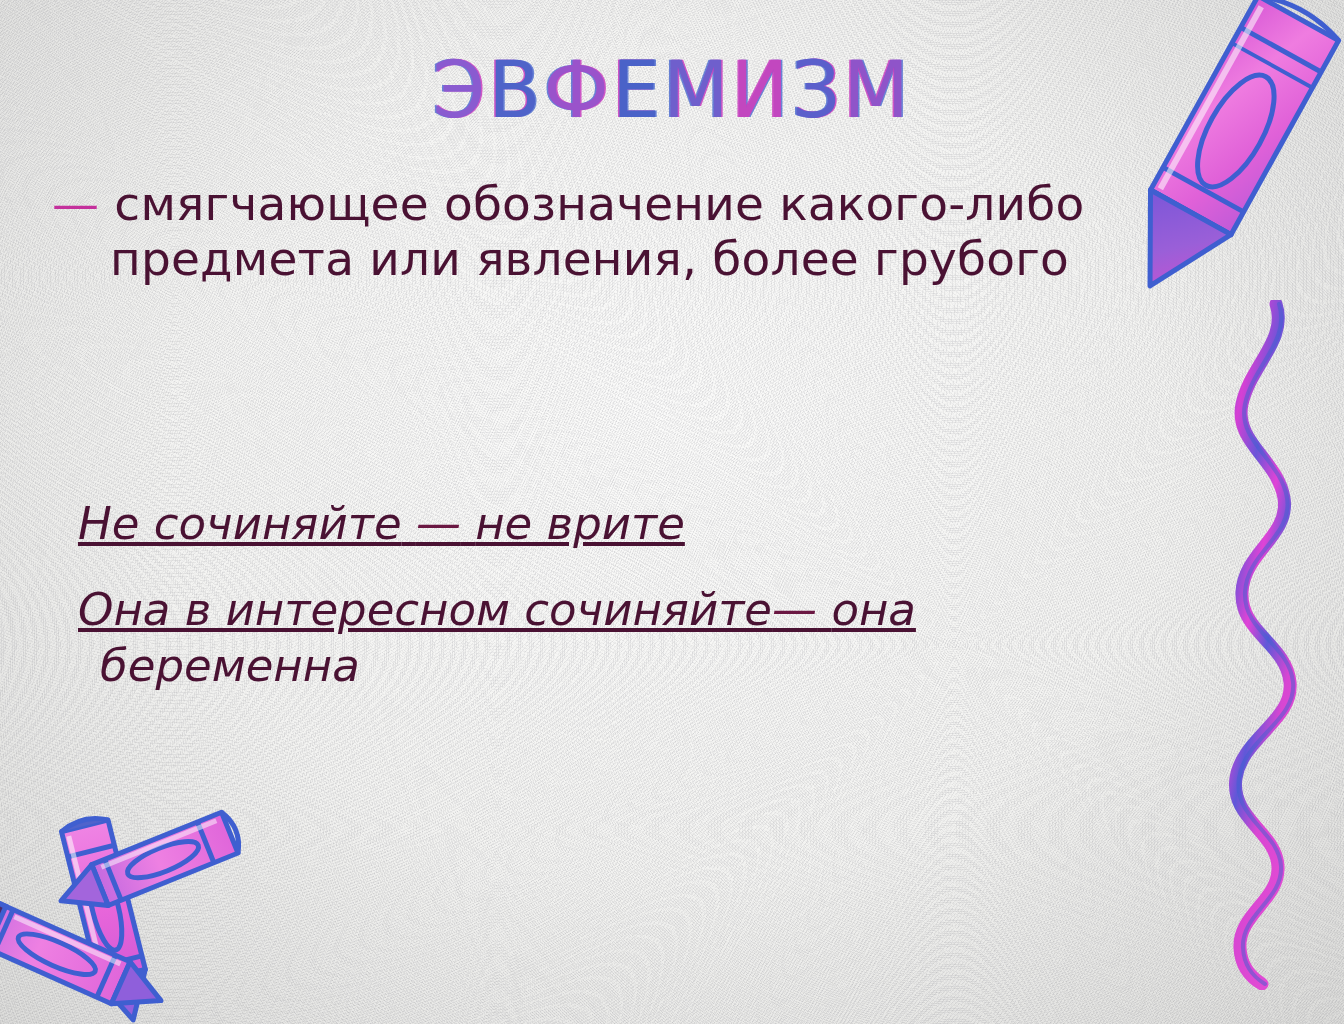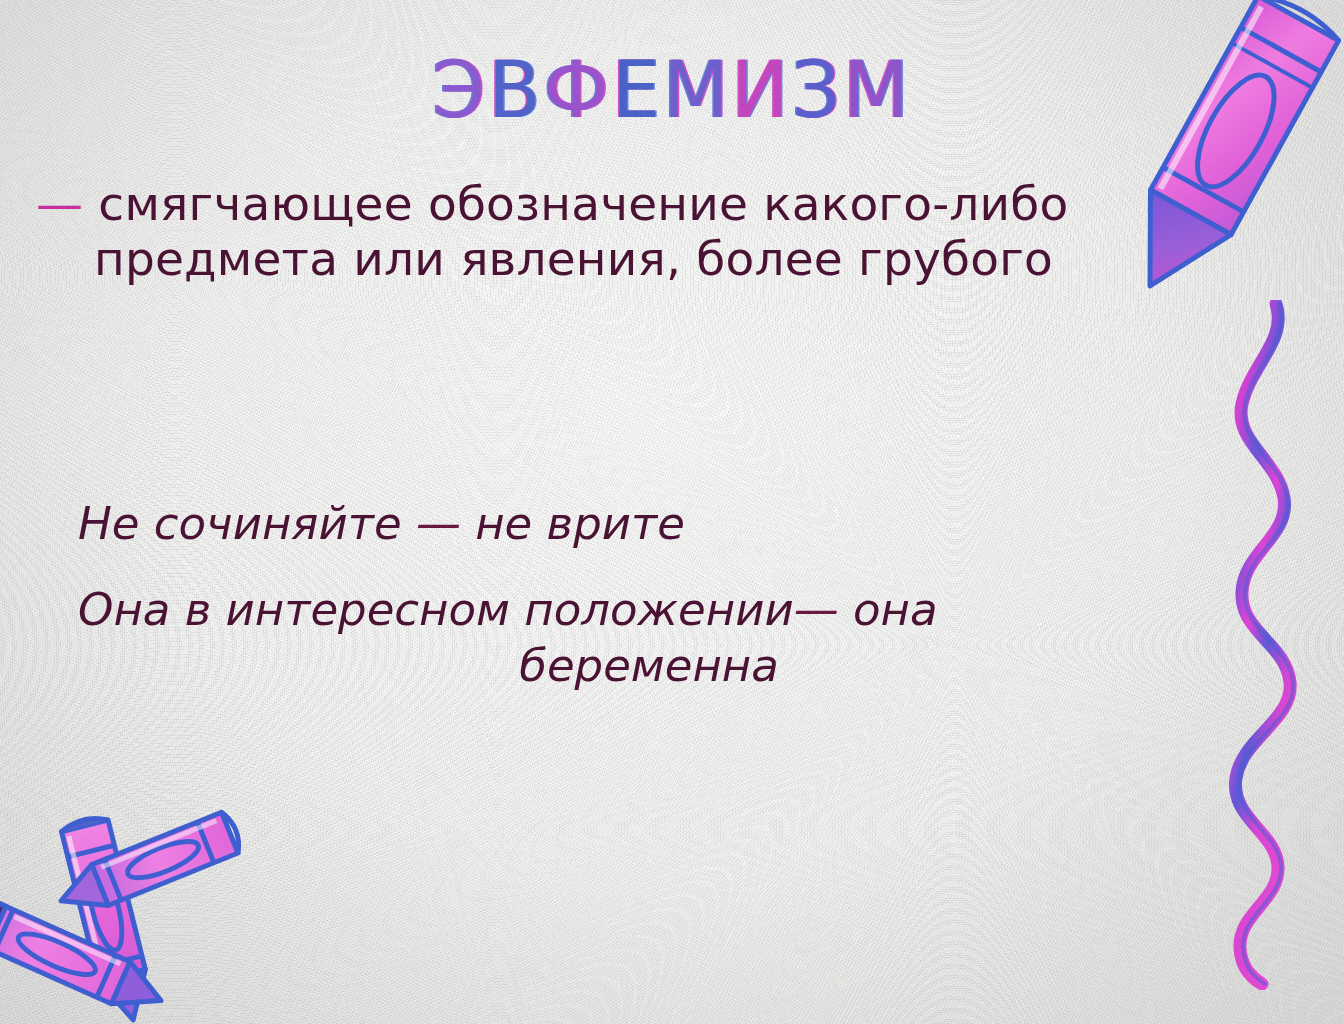--- a/index.html
+++ b/index.html
@@ -83,21 +83,21 @@
     background-clip: text;
     color: transparent;
     -webkit-text-fill-color: transparent;
     transform: scaleY(1.02);
   }
 
   
   #definition {
     position: absolute;
     top: 176px;
-    left: 36px;
+    left: 52px;
     width: 1215px;
     z-index: 3;
     font-size: 47px;
     line-height: 55px;
     color: #4a1233;
     font-family: "DejaVu Sans", sans-serif;
     letter-spacing: .2px;
   }
   #definition .dash {
     color: #c4309c;
@@ -113,22 +113,22 @@
     left: 78px;
     width: 1120px;
     z-index: 3;
     font-family: "DejaVu Sans", sans-serif;
     font-style: italic;
     font-size: 45px;
     line-height: 56px;
     color: #4a1233;
   }
   #examples .example { margin-bottom: 30px; }
-  #examples .example .wrap { display: block; }
-  #examples .example .cont { display: block; padding-left: 22px; text-align: center; }
+  #examples .example .wrap { display: block; text-decoration: underline; }
+  #examples .example .cont { display: block; padding-left: 22px; }
   #examples .dash2 { color: #6a1742; font-style: italic; }
 
   
   .deco { position: absolute; pointer-events: none; }
 
   #crayon-top-right { top: -16px; right: -8px; width: 250px; height: 330px; z-index: 2; }
   #squiggle-right   { top: 300px; right: 30px; width: 110px; height: 690px; z-index: 2; }
   #crayons-bottom-left { left: -20px; bottom: -10px; width: 300px; height: 225px; z-index: 2; }
 </style>
 </head>
@@ -269,21 +269,21 @@
     <div class="example">
       <span class="wrap">
         <span>Не сочиняйте</span>
         <span class="dash2">—</span>
         <span>не врите</span>
       </span>
     </div>
 
     <div class="example">
       <span class="wrap">
-        <span>Она в интересном положении</span><span class="dash2">—</span>
+        <span>Она в интересном сочиняйте</span><span class="dash2">—</span>
         <span>она</span>
       </span>
       <span class="cont">беременна</span>
     </div>
 
   </div>
 
 </div>
 
 </body></html>

